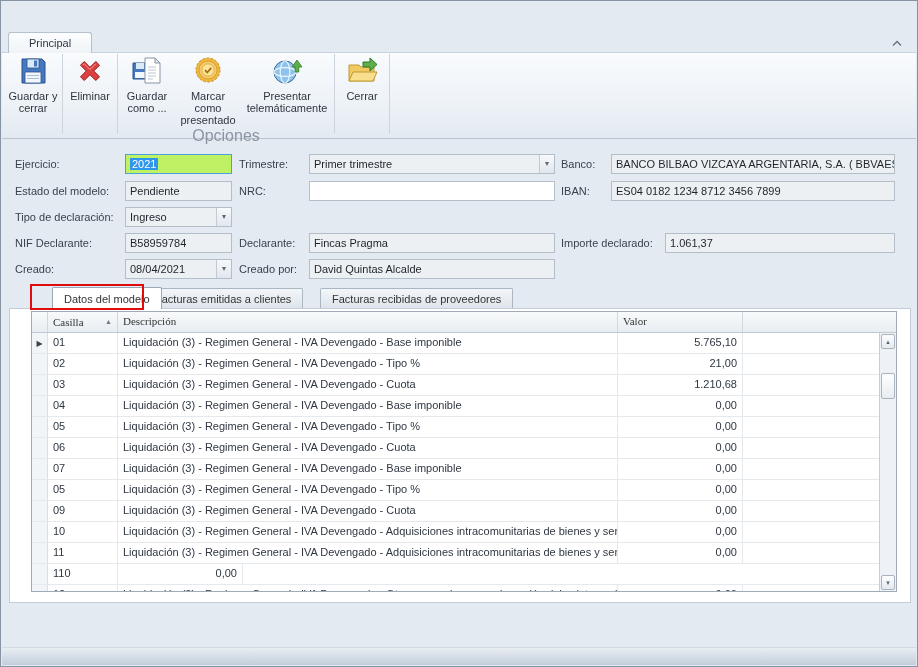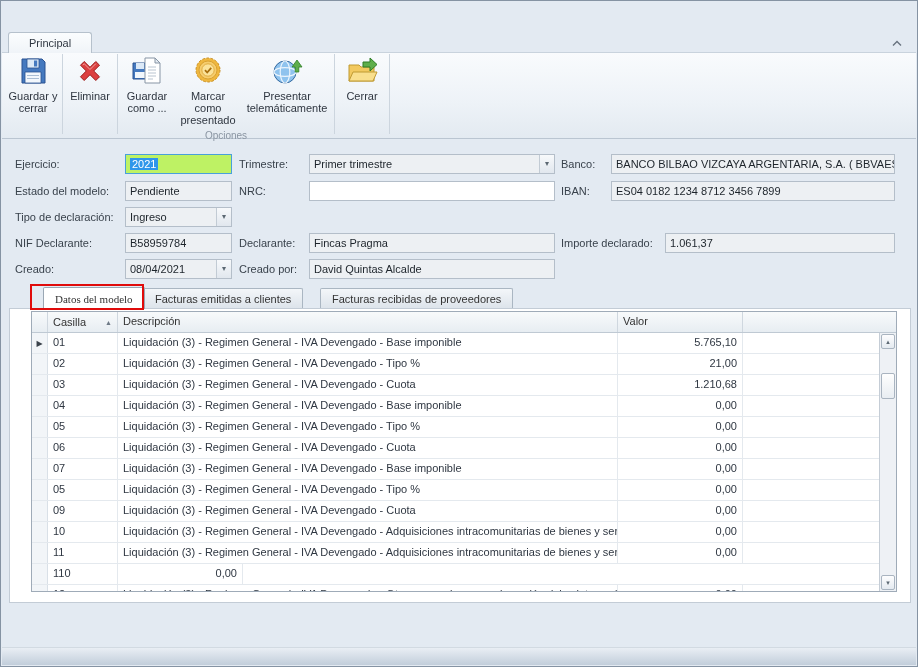--- a/index.html
+++ b/index.html
@@ -32,21 +32,21 @@
     border-top:1px solid #c9d3dd; border-bottom:1px solid #bac5d1;
     display:flex; align-items:flex-start; padding:0 1px 0 4px; }
   .rb-btn { height:76px; padding:2px 2px 0; display:flex; flex-direction:column; align-items:center;
     gap:3px; font-size:11px; line-height:12px; text-align:center; color:#2f3640; border-radius:2px; }
   .rb-btn svg { flex:none; }
   .rbw-a { width:54px; } .rbw-b { width:50px; } .rbw-c { width:54px; }
   .rbw-d { width:68px; } .rbw-e { width:90px; } .rbw-f { width:50px; }
   .vsep { width:1px; height:80px; background:#ccd5de; margin:1px 2px; flex:none; }
   .rb-group { display:flex; flex-direction:column; }
   .rb-group-btns { display:flex; }
-  .rb-group-label { height:13px; line-height:13px; text-align:center; color:#8a95a2; font-size:10px; }
+  .rb-group-label { height:13px; line-height:13px; text-align:center; color:#8a95a2; font-size:16px; }
 
   
   .f-label { position:absolute; height:14px; line-height:14px; color:#39424c; white-space:nowrap; }
   .f-box { position:absolute; height:20px; border:1px solid #b4bec9; background:#edf0f3;
     line-height:18px; padding:0 4px; overflow:hidden; white-space:nowrap; color:#1d242b; }
   .f-box.white { background:#fff; }
   .f-box.focused { border-color:#49a0da; background:#bef264; }
   .sel { background:#2f96ea; color:#fff; padding:0 2px; }
   .combo { padding-right:18px; }
   .combo-btn { position:absolute; right:0; top:0; bottom:0; width:15px;
@@ -67,29 +67,29 @@
   #l-creado    { left:14px;  top:261px; } #f-creado    { left:124px; top:258px; width:107px; }
   #l-creadopor { left:238px; top:261px; } #f-creadopor { left:308px; top:258px; width:246px; }
 
   
   #tab-panel { position:absolute; left:8px; top:307px; width:902px; height:295px;
     background:#fff; border:1px solid #c3ccd6; }
   .tab { position:absolute; height:20px; top:287px; padding:0 11px; display:flex; align-items:center;
     background:linear-gradient(#f3f6f9,#dde4eb); border:1px solid #aab6c2; border-bottom:none;
     border-radius:2px 2px 0 0; color:#333; z-index:2; white-space:nowrap; }
   .tab.active { top:286px; height:22px; background:#fff; border-color:#9aa7b4; z-index:4; }
-  #tab-datos { left:42px;font-family:Liberation Serif, serif; } #tab-emitidas { left:142px; } #tab-recibidas { left:291px;margin-left:28px; }
+  #tab-datos { left:51px; } #tab-emitidas { left:142px; } #tab-recibidas { left:291px;margin-left:28px; }
   #annotation { position:absolute; left:29px; top:283px; width:114px; height:26px;
     border:2px solid #e00b0b; z-index:6; pointer-events:none; }
 
   
   #grid { position:absolute; left:30px; top:310px; width:866px; height:281px;
     border:1px solid #9fabb8; background:#fff; overflow:hidden; z-index:5; }
   #grid-header { display:flex; height:21px; background:linear-gradient(#f8fafb,#e7edf2);
-    border-bottom:1px solid #bfc9d3; }
+    border-bottom:1px solid #bfc9d3;font-family:Liberation Serif, serif; }
   .gh { border-right:1px solid #cfd7df; padding:3px 5px; overflow:hidden; white-space:nowrap; color:#333; }
   .w-ind { width:16px; flex:none; } .w-cas { width:70px; flex:none; }
   .w-desc { width:500px; flex:none; } .w-val { width:125px; flex:none; }
   .w-fill { flex:1; border-right:none; }
   .gh.w-cas { display:flex; justify-content:space-between; align-items:center; }
   .sort { font-size:7px; color:#6e7a87; }
   #grid-body { position:absolute; left:0; top:21px; width:847px; bottom:0; overflow:hidden; }
   .grid-row { display:flex; height:21px; border-bottom:1px solid #e4e9ee; background:#fff; }
   .gc { border-right:1px solid #e4e9ee; padding:3px 5px; white-space:nowrap; overflow:hidden; }
   .gc-ind { width:16px; flex:none; background:#f2f5f8; border-right:1px solid #d9e0e7;

